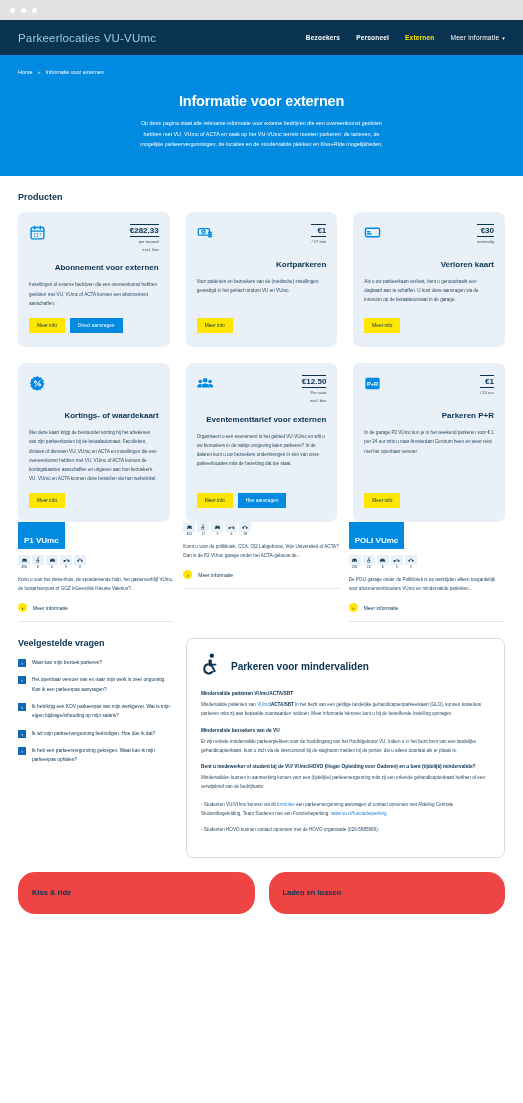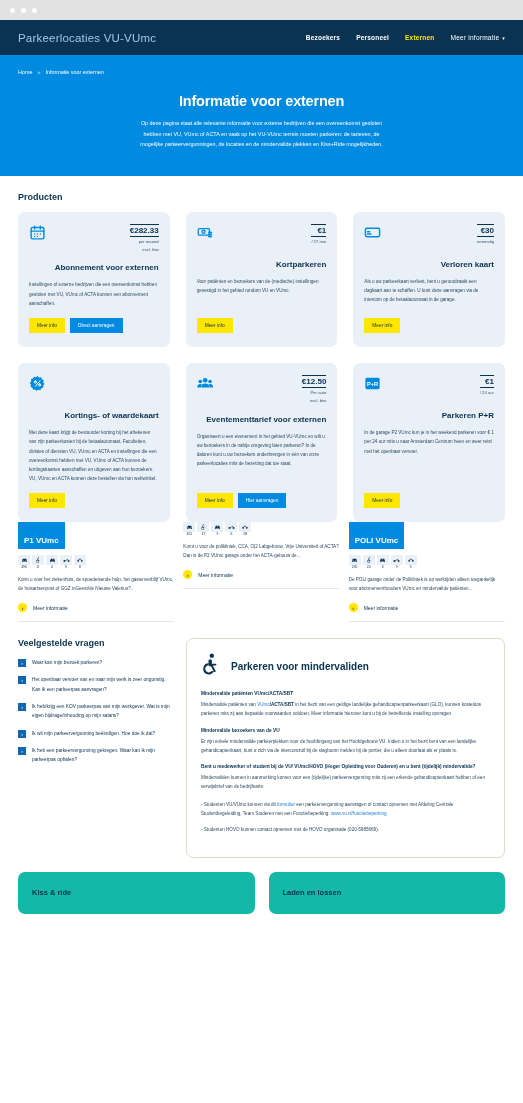--- a/index.html
+++ b/index.html
@@ -269,22 +269,22 @@
   .bld { font-weight: bold; color: #0a3251; }
 
   
   .bottom-grid {
     display: grid;
     grid-template-columns: 1fr 1fr;
     gap: 14px;
     margin-top: 14px;
   }
   .bottom-card {
-    background: #14b8a6;
-    border-radius: 7px;
+    background: #ef4444;
+    border-radius: 17px;
     padding: 16px 14px 17px;
     min-height: 40px;
   }
   .bottom-card h3 {
     font-size: 7.5px;
     font-weight: bold;
     color: #0a3251;
   }
 </style>
 </head>

